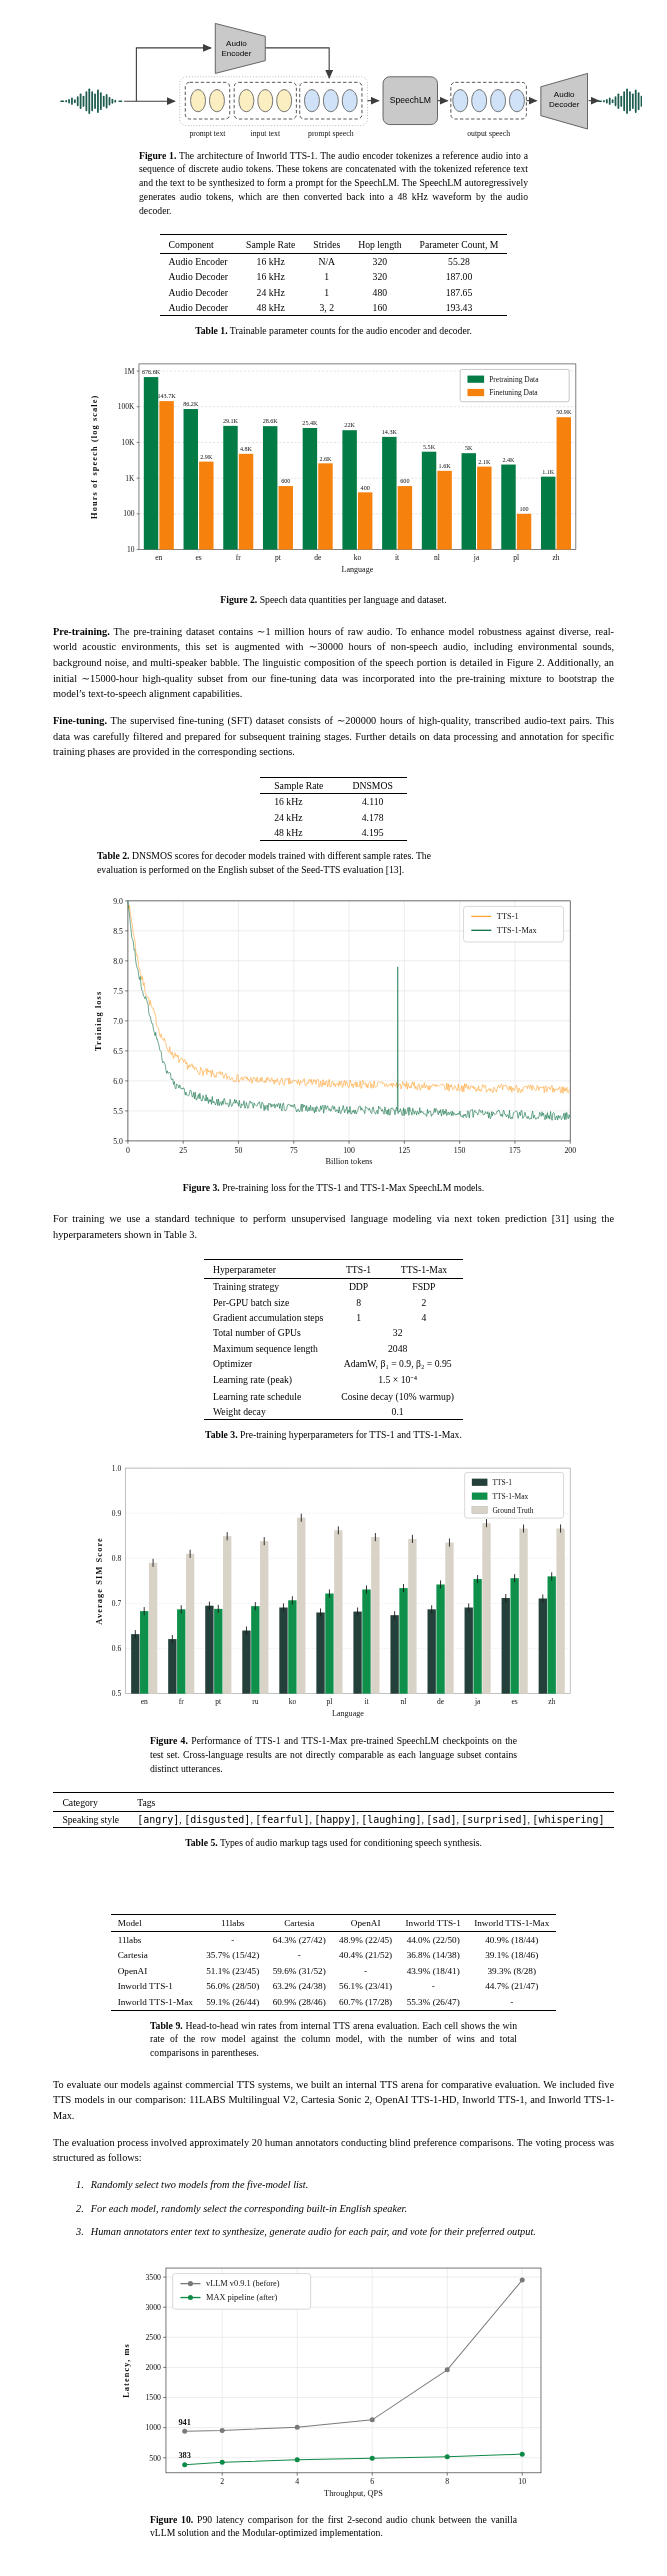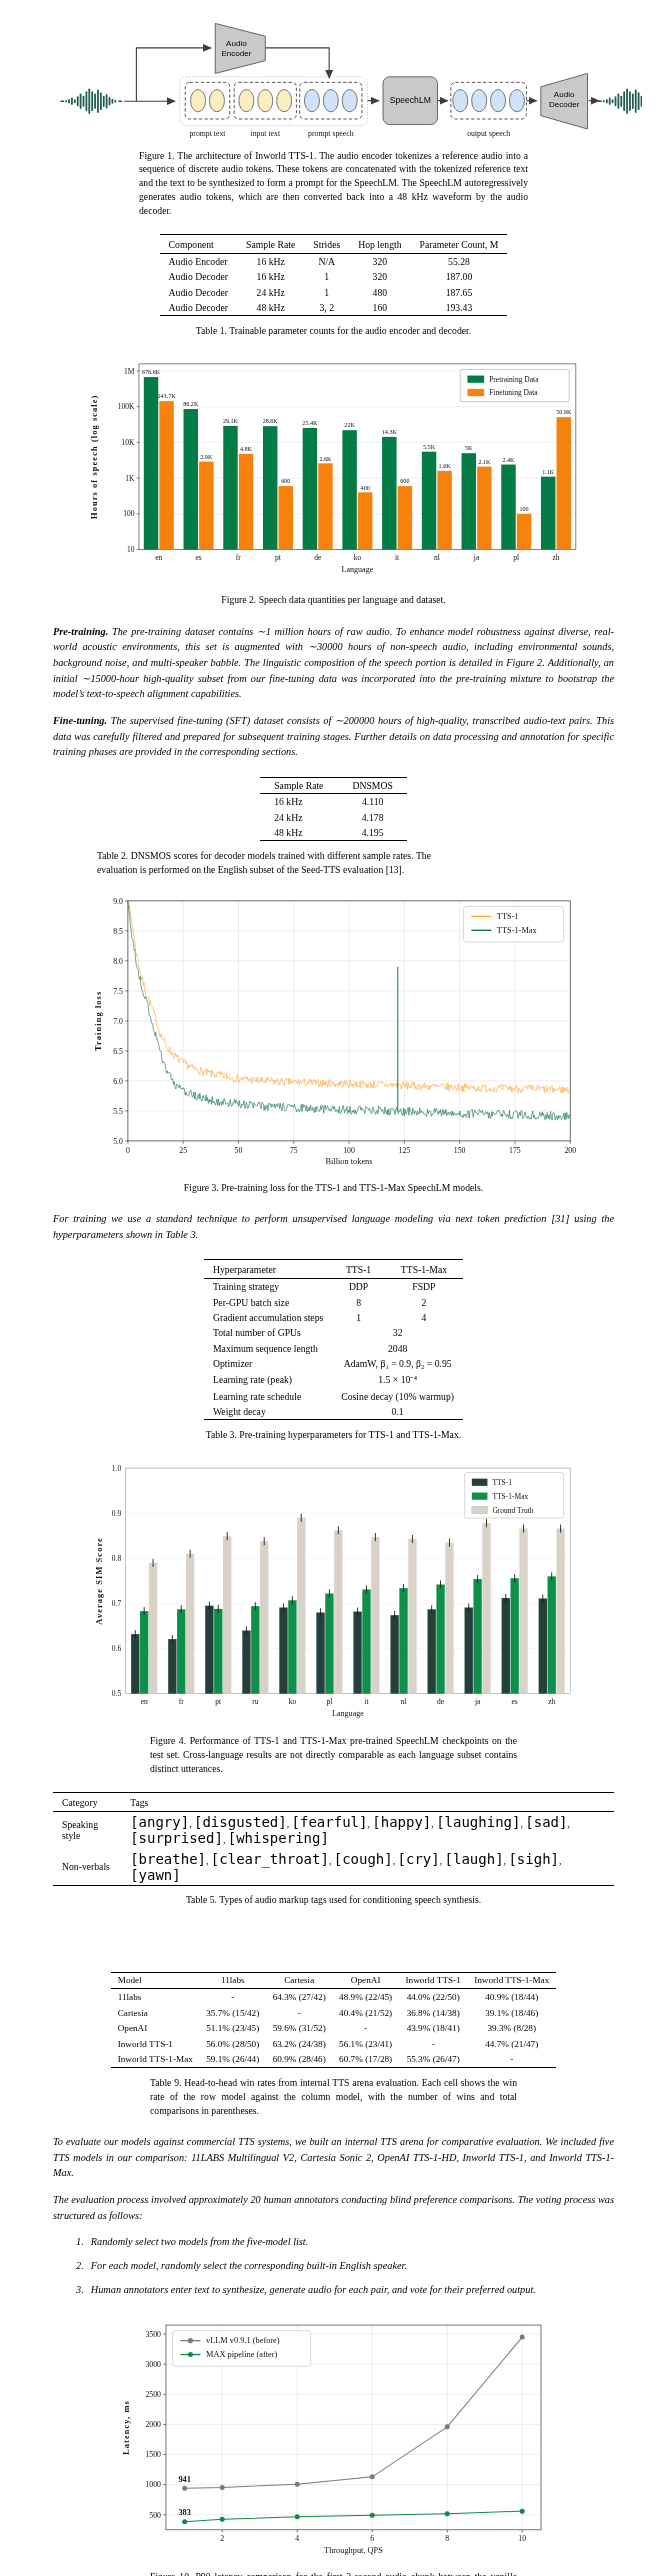--- a/index.html
+++ b/index.html
@@ -1,39 +1,39 @@
 <!DOCTYPE html>
 <html style="font-size:9px"><head>
 <meta charset="utf-8">
 <style>
   html,body{margin:0;padding:0;background:#fff;}
   body{width:667px;margin:0 auto;font-family:"Liberation Serif",serif;color:#000;}
   .page{width:667px;min-height:2576px;box-sizing:border-box;padding:4.4px 53px 16.7px;}
   .figure{text-align:center;margin:14.5px 0 3.3px;}
   .caption{margin:7.8px auto 16.7px;font-size:9.7px;line-height:1.42;}
-  .cap-label{font-weight:normal;}
+  .cap-label{font-weight:bold;}
   .cap-center{text-align:center;}
   .cap-justify{text-align:justify;}
   .w700{max-width:389px;}
   .w660{max-width:367px;}
   .w600{max-width:334px;margin-left:44px;}
-  p.body{font-size:10.3px;line-height:1.52;text-align:justify;margin:11px 0;font-style:italic;}
+  p.body{font-size:10.3px;line-height:1.52;text-align:justify;margin:11px 0;}
   .lead{font-weight:bold;}
   .tblwrap{text-align:center;margin-top:16.7px;}
   table.btable{margin:0 auto;border-collapse:collapse;font-size:9.7px;
     border-top:1.1px solid #000;border-bottom:1.1px solid #000;}
   table.btable thead tr{border-bottom:0.8px solid #000;}
   table.btable th{font-weight:normal;padding:3.3px 9px;}
   table.btable td{padding:2.2px 9px;}
   table.btable.compact td,table.btable.compact th{padding:2.2px 14.5px;}
   table.btable.wide{font-size:9.2px;}
   table.btable.wide td,table.btable.wide th{padding:2.8px 6.7px;}
   .col-left{text-align:left;}
   .col-center{text-align:center;}
-  code.tag{font-family:"DejaVu Sans Mono",monospace;font-size:14px;}
+  code.tag{font-family:"DejaVu Sans Mono",monospace;font-size:10px;}
   ol.steps{font-size:10.3px;line-height:1.5;margin:9px 0 19px 16.7px;padding-left:16.7px;font-style:italic;}
   ol.steps li{margin-bottom:8.3px;padding-left:4.4px;}
   svg text{font-family:"Liberation Serif",serif;}
   svg .sans{font-family:"Liberation Sans",sans-serif;}
   .gap-lg{height:31px;}
 </style>
 </head>
 <body>
 
 <div class="page">
@@ -621,24 +621,20 @@
           <tr>
             <th class="col-left">Category</th>
             <th class="col-left">Tags</th>
           </tr>
         </thead>
         <tbody>
           <tr>
             <td class="col-left">Speaking style</td>
             <td class="col-left"><code class="tag">[angry]</code>, <code class="tag">[disgusted]</code>, <code class="tag">[fearful]</code>, <code class="tag">[happy]</code>, <code class="tag">[laughing]</code>, <code class="tag">[sad]</code>, <code class="tag">[surprised]</code>, <code class="tag">[whispering]</code></td>
           </tr>
-          <tr>
-            <td class="col-left">Non-verbals</td>
-            <td class="col-left"><code class="tag">[breathe]</code>, <code class="tag">[clear_throat]</code>, <code class="tag">[cough]</code>, <code class="tag">[cry]</code>, <code class="tag">[laugh]</code>, <code class="tag">[sigh]</code>, <code class="tag">[yawn]</code></td>
-          </tr>
         </tbody>
       </table>
     </div>
   <div class="caption cap-center">
     <span class="cap-label">Table 5.</span>
     <span>Types of audio markup tags used for conditioning speech synthesis.</span>
   </div>
 
   <div class="gap-lg"></div>
 

